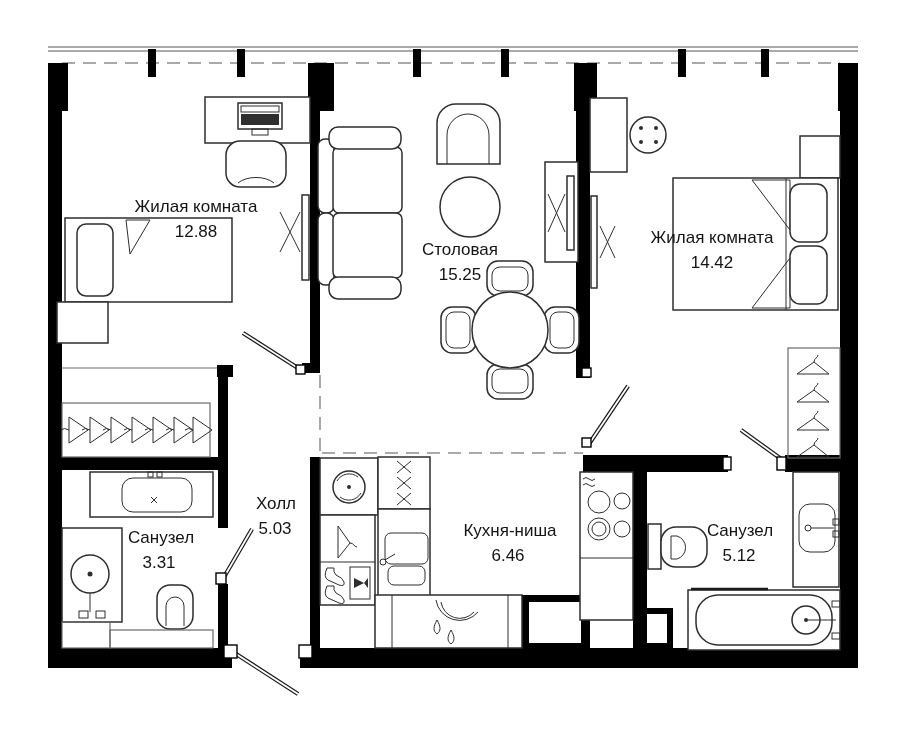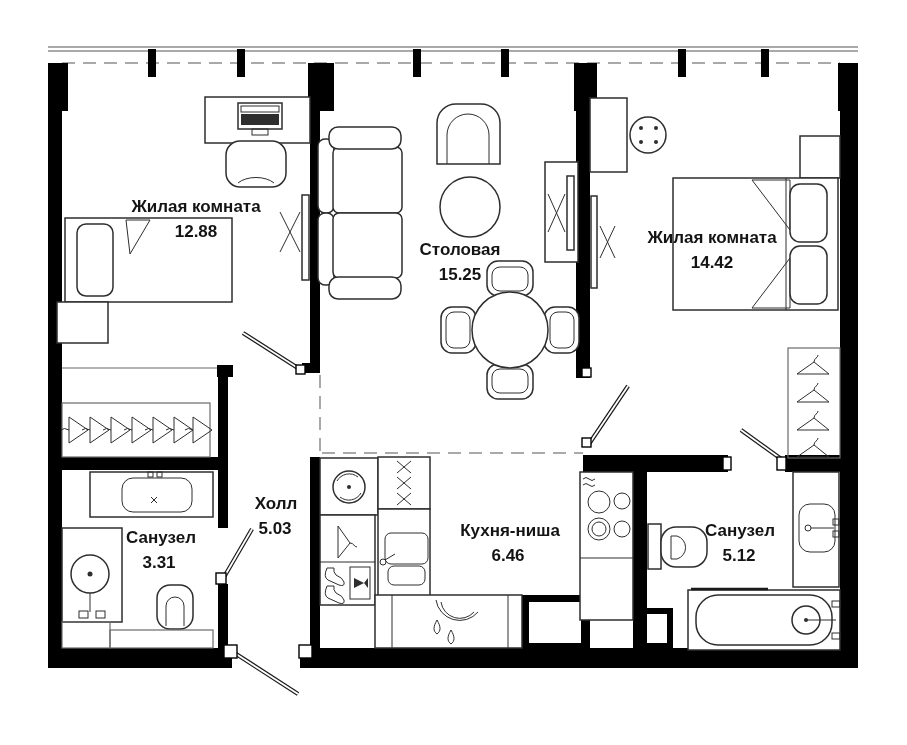--- a/index.html
+++ b/index.html
@@ -1,17 +1,17 @@
 <!DOCTYPE html>
 <html><head>
 <meta charset="utf-8">
 <style>
   html,body{margin:0;padding:0;background:#fff;}
   .page{position:relative;width:907px;height:745px;background:#fff;overflow:hidden;
-        font-family:"Liberation Sans",sans-serif;font-weight:bold;}
+        font-family:"Liberation Sans",sans-serif;}
   svg{display:block;}
   .fur{fill:#fff;stroke:#2e2e2e;stroke-width:1.5;}
   .furn{fill:none;stroke:#2e2e2e;stroke-width:1.5;}
   .det{fill:none;stroke:#2e2e2e;stroke-width:1;}
   .thin{fill:none;stroke:#6a6a6a;stroke-width:1.2;}
   .glaz{fill:none;stroke:#8d8d8d;stroke-width:1.4;}
   .dash{fill:none;stroke:#a9a9a9;stroke-width:2;stroke-dasharray:13 8;}
   .jamb{fill:#fff;stroke:#000;stroke-width:1.4;}
   .doorB{stroke:#1a1a1a;stroke-width:4.2;fill:none;}
   .doorW{stroke:#fff;stroke-width:1.8;fill:none;}

